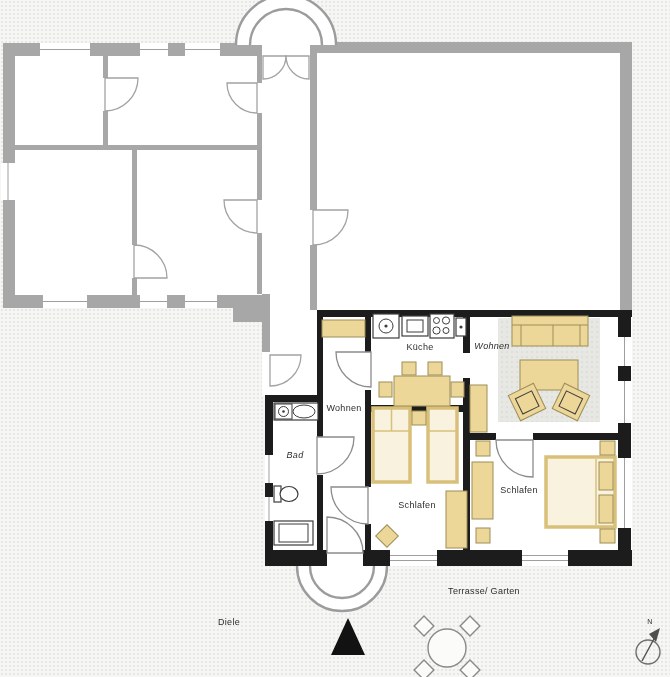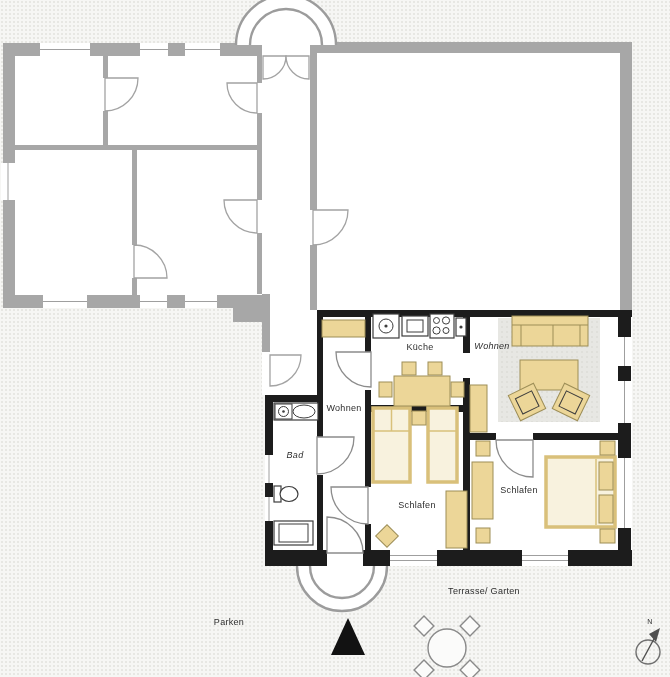--- a/index.html
+++ b/index.html
@@ -308,15 +308,15 @@
   </g>
 </svg>
 
 <span class="lbl" style="left:420px;top:347px;">Küche</span>
 <span class="lbl" style="left:492px;top:346px;font-style:italic;">Wohnen</span>
 <span class="lbl" style="left:344px;top:408px;">Wohnen</span>
 <span class="lbl" style="left:295px;top:455px;font-style:italic;">Bad</span>
 <span class="lbl" style="left:417px;top:505px;">Schlafen</span>
 <span class="lbl" style="left:519px;top:490px;">Schlafen</span>
 <span class="lbl" style="left:484px;top:591px;">Terrasse/ Garten</span>
-<span class="lbl" style="left:229px;top:622px;">Parken</span>
+<span class="lbl" style="left:229px;top:622px;">Diele</span>
 <span class="lbl small" style="left:650px;top:621px;">N</span>
 </div>
 
 </body></html>

